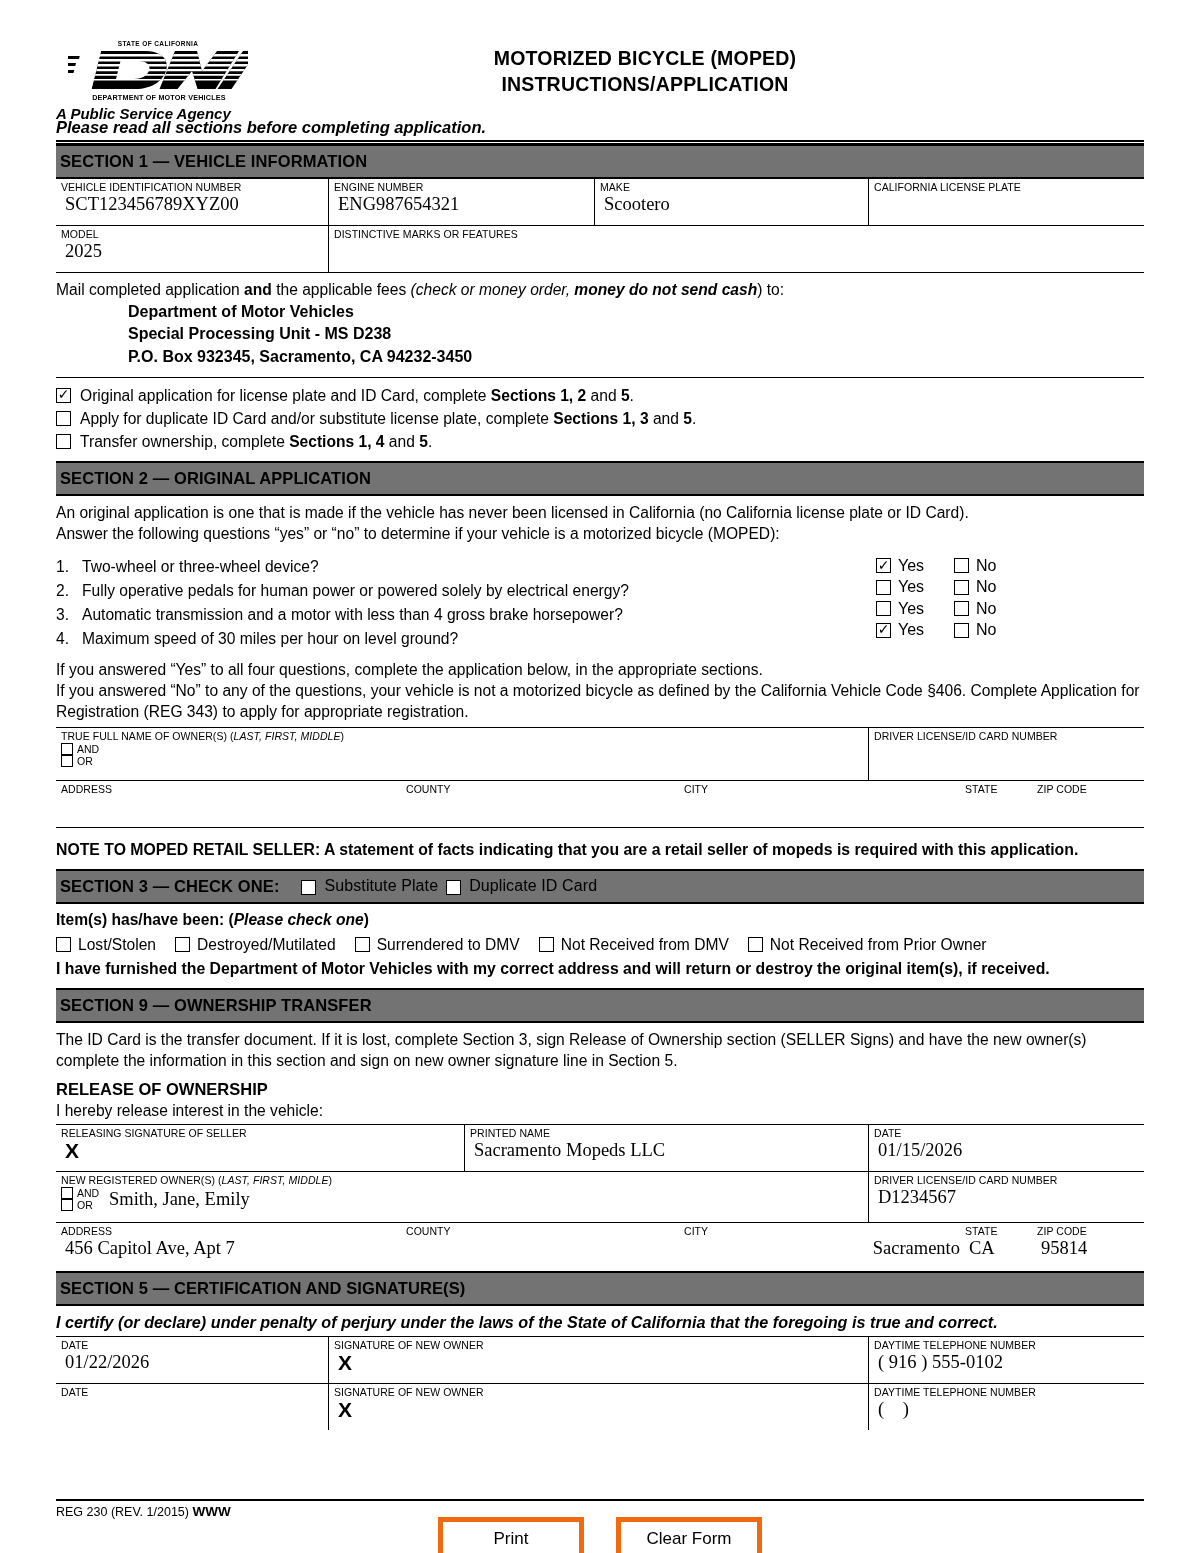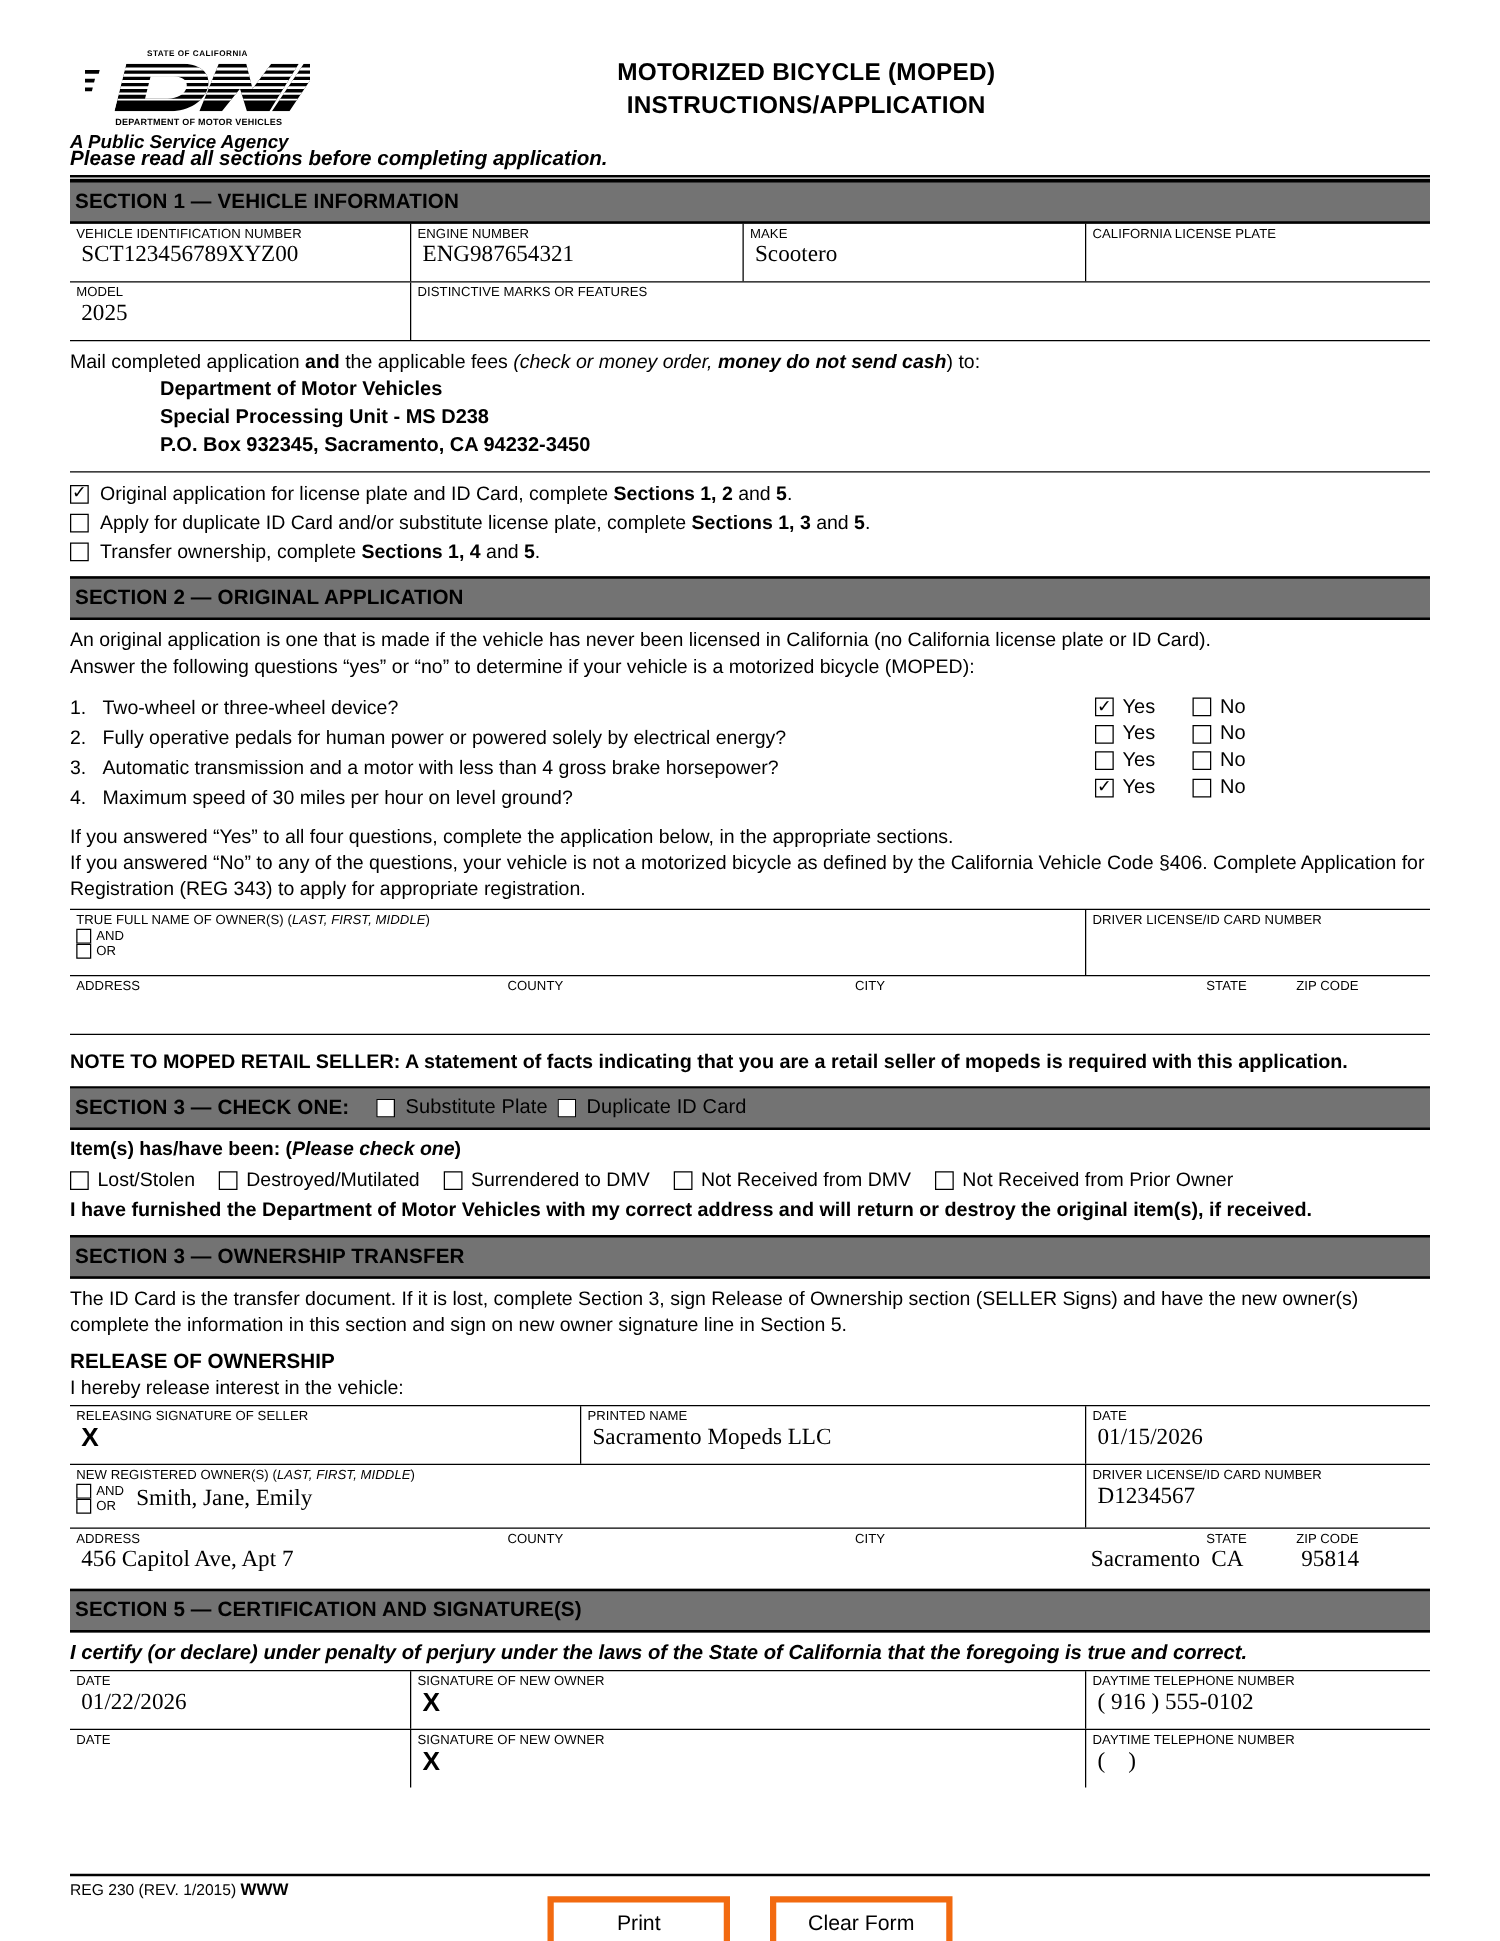--- a/index.html
+++ b/index.html
@@ -32,21 +32,21 @@
   .double-rule { height:4px; border-top:2.2px solid #000; border-bottom:1.1px solid #000; }
 
   .readall { font-style:italic; font-weight:bold; font-size:16.5px; margin:14px 0 3px; }
 
   
   .secbar {
     background:#737373; font-weight:bold; font-size:16.5px;
     padding:6px 4px 6px 4px; border-top:2.4px solid #000; border-bottom:2.4px solid #000;
     letter-spacing:.1px; display:flex; align-items:center;
   }
-  .secbar .inline-cb { margin-left:22px; display:flex; align-items:center; font-weight:normal; font-size:16px; }
+  .secbar .inline-cb { margin-left:22px; display:flex; align-items:flex-end; font-weight:normal; font-size:16px; }
   .secbar .inline-cb + .inline-cb { margin-left:8px; }
 
   
   .cb { display:inline-block; width:15px; height:15px; border:1.6px solid #000;
         background:#fff; position:relative; vertical-align:-2px; flex:0 0 auto; }
   .cb.sm { width:12px; height:12px; }
   .cb.checked::after {
     content:"✓"; position:absolute; left:50%; top:50%;
     transform:translate(-50%,-54%); font-size:14px; font-weight:bold; line-height:1;
     font-family:"DejaVu Sans", sans-serif;
@@ -363,21 +363,21 @@
       </span>
     <span class="grp" style="margin-right:0">
         <span class="cb"></span>
         <span>Not Received from Prior Owner</span>
       </span>
   </div>
 
   <div class="bold-stmt">I have furnished the Department of Motor Vehicles with my correct address and will return or destroy the original item(s), if received.</div>
 
   <div class="secbar" style="margin-top:9px">
-    <span>SECTION 3 — OWNERSHIP TRANSFER</span>
+    <span>SECTION 9 — OWNERSHIP TRANSFER</span>
   </div>
   <div class="bt" style="margin-top:7px">The ID Card is the transfer document. If it is lost, complete Section 3, sign Release of Ownership section (SELLER Signs) and have the new owner(s) complete the information in this section and sign on new owner signature line in Section 5.</div>
 
   <div class="center-bold">RELEASE OF OWNERSHIP</div>
   <div class="bt">I hereby release interest in the vehicle:</div>
 
   <div class="rule-med" style="margin-top:2px"></div>
   <div class="fgrid">
     <div class="fcell" style="width:408px">
       <div class="flabel">RELEASING SIGNATURE OF SELLER</div>

